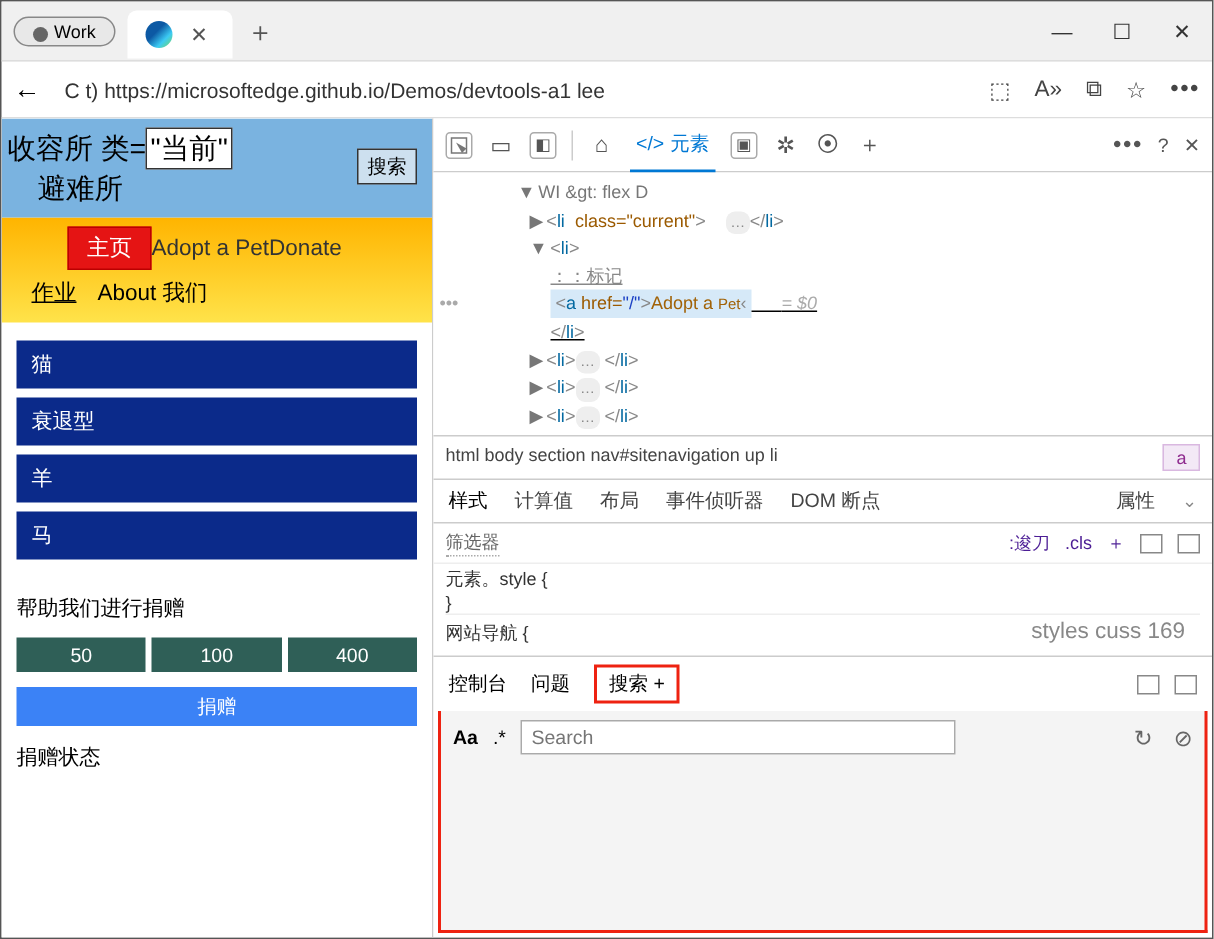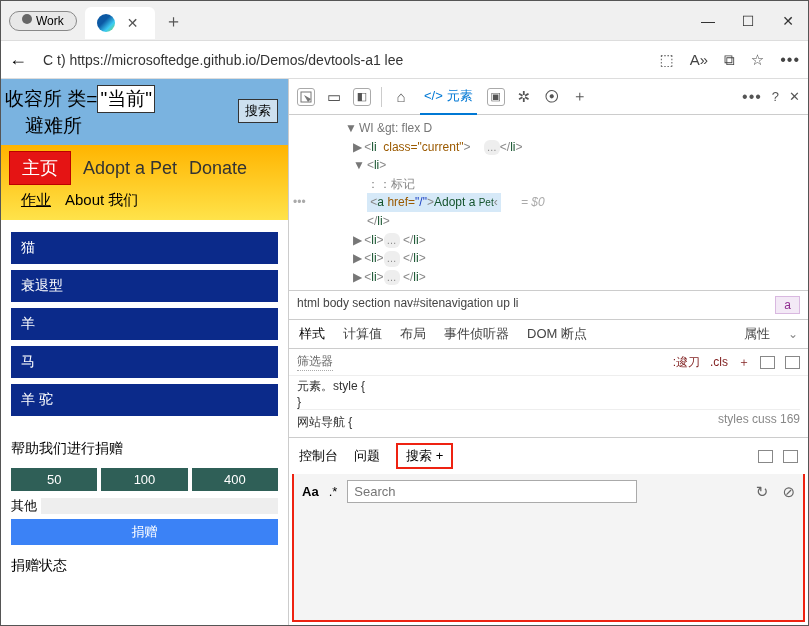--- a/index.html
+++ b/index.html
@@ -1,20 +1,20 @@
 <!DOCTYPE html>
 <html><head>
 <meta charset="utf-8">
 <style>
 * { box-sizing: border-box; margin: 0; padding: 0; font-family: "Segoe UI", Arial, sans-serif; }
 body { width: 809px; height: 626px; background: #fff; border: 1px solid #555; position: relative; overflow: hidden; }
 
 
 .titlebar { height: 40px; display: flex; align-items: center; background: #f0f0f0; border-bottom: 1px solid #ddd; }
-.work-pill { margin: 0 8px; padding: 2px 12px; border: 1px solid #888; border-radius: 12px; background: #e8e8e8; font-size: 12px; display: flex; align-items: flex-start; gap: 4px; }
+.work-pill { margin: 0 8px; padding: 2px 12px; border: 1px solid #888; border-radius: 12px; background: #e8e8e8; font-size: 12px; display: flex; align-items: flex-end; gap: 4px; }
 .work-pill-icon { width: 10px; height: 10px; border-radius: 50%; background: #666; }
 .tab { display: flex; align-items: center; gap: 8px; padding: 6px 12px; background: #fff; border-radius: 6px 6px 0 0; font-size: 13px; margin-top: 4px; }
 .tab-edge-icon { width: 18px; height: 18px; background: linear-gradient(135deg, #0c59a4 40%, #3ccbf4 70%, #7cd959 100%); border-radius: 50%; }
 .tab-close { font-size: 14px; color: #555; padding: 2px 4px; }
 .newtab { padding: 6px 10px; font-size: 18px; color: #555; }
 .win-controls { margin-left: auto; display: flex; }
 .win-btn { width: 40px; height: 30px; display: flex; align-items: center; justify-content: center; font-size: 14px; color: #333; }
 
 
 .addrbar { height: 38px; display: flex; align-items: center; padding: 0 8px; gap: 10px; border-bottom: 1px solid #ddd; }
@@ -29,21 +29,21 @@
 .page { width: 288px; background: #fff; overflow: hidden; border-right: 1px solid #ccc; }
 .devtools { flex: 1; display: flex; flex-direction: column; background: #fff; position: relative; }
 
 
 .hero { background: #7ab3e0; padding: 6px 4px 6px 4px; position: relative; }
 .hero-line1 { font-size: 19px; }
 .hero-cur-box { display: inline-block; border: 1px solid #333; padding: 0 2px; background: #fff; }
 .hero-search-box { position: absolute; right: 10px; top: 20px; border: 1px solid #333; padding: 2px 6px; font-size: 13px; background: #cde0ef; }
 .hero-line2 { font-size: 19px; padding-left: 20px; }
 .nav { background: linear-gradient(180deg, #ffb400 0%, #ffe34a 100%); padding: 6px 8px 10px 8px; }
-.nav-row1 { display: flex; gap: 12px; align-items: center; font-size: 18px; color: #333; }
+.nav-row1 { display: flex; align-items: center; font-size: 15px; color: #333; margin-left: 36px; }
 .nav-home { background: #e51414; color: #fff; padding: 4px 12px; border: 1px solid #b00; }
 .nav-row2 { display: flex; gap: 14px; font-size: 15px; padding-top: 6px; padding-left: 12px; }
 .nav-row2 span:first-child { text-decoration: underline; }
 .pet-list { padding: 12px 10px; display: flex; flex-direction: column; gap: 6px; }
 .pet-item { background: #0b2a8a; color: #fff; padding: 7px 10px; font-size: 14px; }
 .donate-h { padding: 4px 10px; font-size: 14px; margin-top: 8px; }
 .amt-row { display: flex; gap: 4px; padding: 6px 10px; }
 .amt-btn { flex: 1; background: #2f5f57; color: #fff; text-align: center; padding: 4px 0; font-size: 13px; }
 .other-row { display: flex; padding: 0 10px; font-size: 13px; align-items: center; }
 .other-input { flex: 1; height: 16px; background: #eee; margin-left: 4px; }
@@ -57,53 +57,53 @@
 .dt-pipe { width: 1px; height: 20px; background: #ccc; }
 .dt-tab-elements { color: #0078d4; border-bottom: 2px solid #0078d4; padding: 8px 4px; display: flex; gap: 4px; align-items: center; }
 .dt-code-brackets { font-size: 13px; color: #0078d4; }
 .dt-right { margin-left: auto; display: flex; gap: 10px; align-items: center; }
 
 
 .dom-tree { flex: 0 0 auto; padding: 4px 6px; font-family: Consolas, monospace; font-size: 12px; line-height: 1.55; overflow: hidden; background: #fff; }
 .dom-line { white-space: nowrap; padding-left: 50px;}
 .dom-line.l1 { padding-left: 50px; color: #777; }
 .dom-line.l2 { padding-left: 58px; }
-.dom-line.l3 { padding-left: 72px; }
+.dom-line.l3 { padding-left: 72px; text-decoration: underline; }
 .dom-hl { background: #d6e9f8; display: inline-block; }
 .tag-pun { color: #888; }
-.tag-name { color: #14532d; }
+.tag-name { color: #0369a1; }
 .tag-attr { color: #9b5a00; }
 .tag-attval { color: #1a3fc4; }
-.tag-text { color: #14532d; }
+.tag-text { color: #a16207; }
 .ellips { display: inline-block; background: #eee; border-radius: 6px; padding: 0 3px; font-size: 10px; color: #888; }
 .arrow { color: #777; margin-right: 2px; }
 .eq0 { color: #aaa; font-style: italic; }
 .dom-sel-row { position: relative; }
 .dom-sel-dots { position: absolute; left: -2px; color: #aaa; }
 
 
 .crumb { border-top: 1px solid #ccc; border-bottom: 1px solid #ccc; padding: 5px 8px; font-size: 12px; color: #444; display: flex; }
 .crumb-a { margin-left: auto; background: #f3e9f6; border: 1px solid #d9b8e0; padding: 1px 8px; color: #8f2c8f; }
 
 
 .styles-tabs { display: flex; gap: 18px; border-bottom: 1px solid #ccc; padding: 5px 10px; font-size: 13px; color: #444; align-items: center;}
 .styles-tabs .sel { color: #000; }
 .styles-tabs .right { margin-left: auto; }
 .chev { font-size: 12px; color: #888; }
 
 
 .filter-row { display: flex; align-items: center; padding: 4px 8px; font-size: 12px; border-bottom: 1px solid #eee; gap: 6px; }
 .filter-label { color: #666; border-bottom: 1px dotted #aaa; }
-.filter-right { margin-left: auto; display: flex; gap: 10px; align-items: center; color: #7f1d1d; }
+.filter-right { margin-left: auto; display: flex; gap: 10px; align-items: center; color: #4c1d95; }
 .sq-icon { width: 15px; height: 13px; border: 1px solid #888; }
 
 
 .style-body { font-family: Consolas, monospace; font-size: 12px; padding: 2px 8px; }
 .style-section { border-top: 1px solid #eee; padding: 4px 0; position: relative; }
-.style-src { position: absolute; right: 0; top: 2px; font-size: 12px; color: #888; }
+.style-src { position: absolute; right: 10px; top: 2px; font-size: 15px; color: #888; }
 .style-rule { color: #333; }
 .style-prop { padding-left: 14px; }
 .style-grey { color: #aaa; }
 
 
 .drawer-tabs { display: flex; gap: 16px; border-top: 1px solid #ccc; padding: 5px 10px; font-size: 13px; align-items: center; }
 .drawer-search-tab { border: 2px solid #e21; padding: 2px 8px; position: relative; }
 .drawer-right { margin-left: auto; display: flex; gap: 10px; color: #666; }
 
 
@@ -168,31 +168,26 @@
       <div class="nav-row2">
         <span>作业</span>
         <span>About 我们</span>
       </div>
     </div>
     <div class="pet-list">
       <div class="pet-item">猫</div>
       <div class="pet-item">衰退型</div>
       <div class="pet-item">羊</div>
       <div class="pet-item">马</div>
-      <div class="pet-item">羊 驼</div>
     </div>
     <div class="donate-h">帮助我们进行捐赠</div>
     <div class="amt-row">
       <div class="amt-btn">50</div>
       <div class="amt-btn">100</div>
       <div class="amt-btn">400</div>
-    </div>
-    <div class="other-row">
-      <span>其他</span>
-      <div class="other-input"></div>
     </div>
     <div class="donate-btn">捐赠</div>
     <div class="donate-status">捐赠状态</div>
   </div>
 
   <div class="devtools">
     <div class="dt-toolbar">
       <span class="dt-icon">
           <svg width="12" height="12">
             <rect x="1" y="1" width="10" height="10" fill="none" stroke="#777"></rect>

